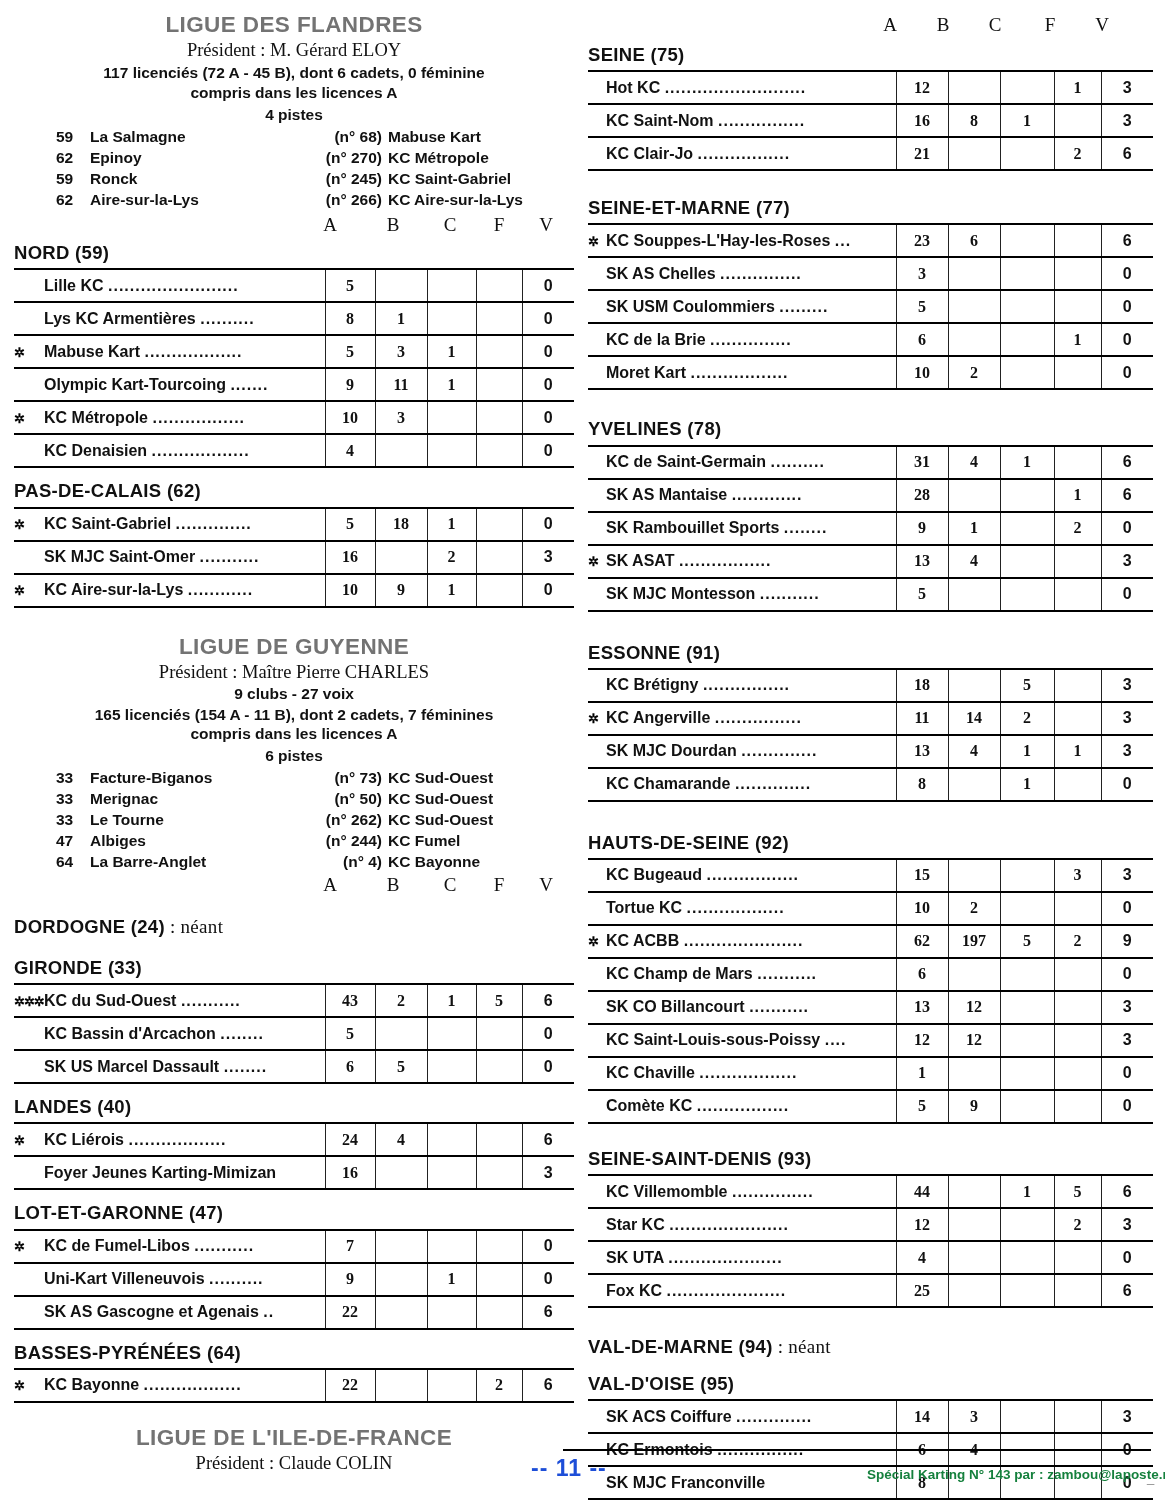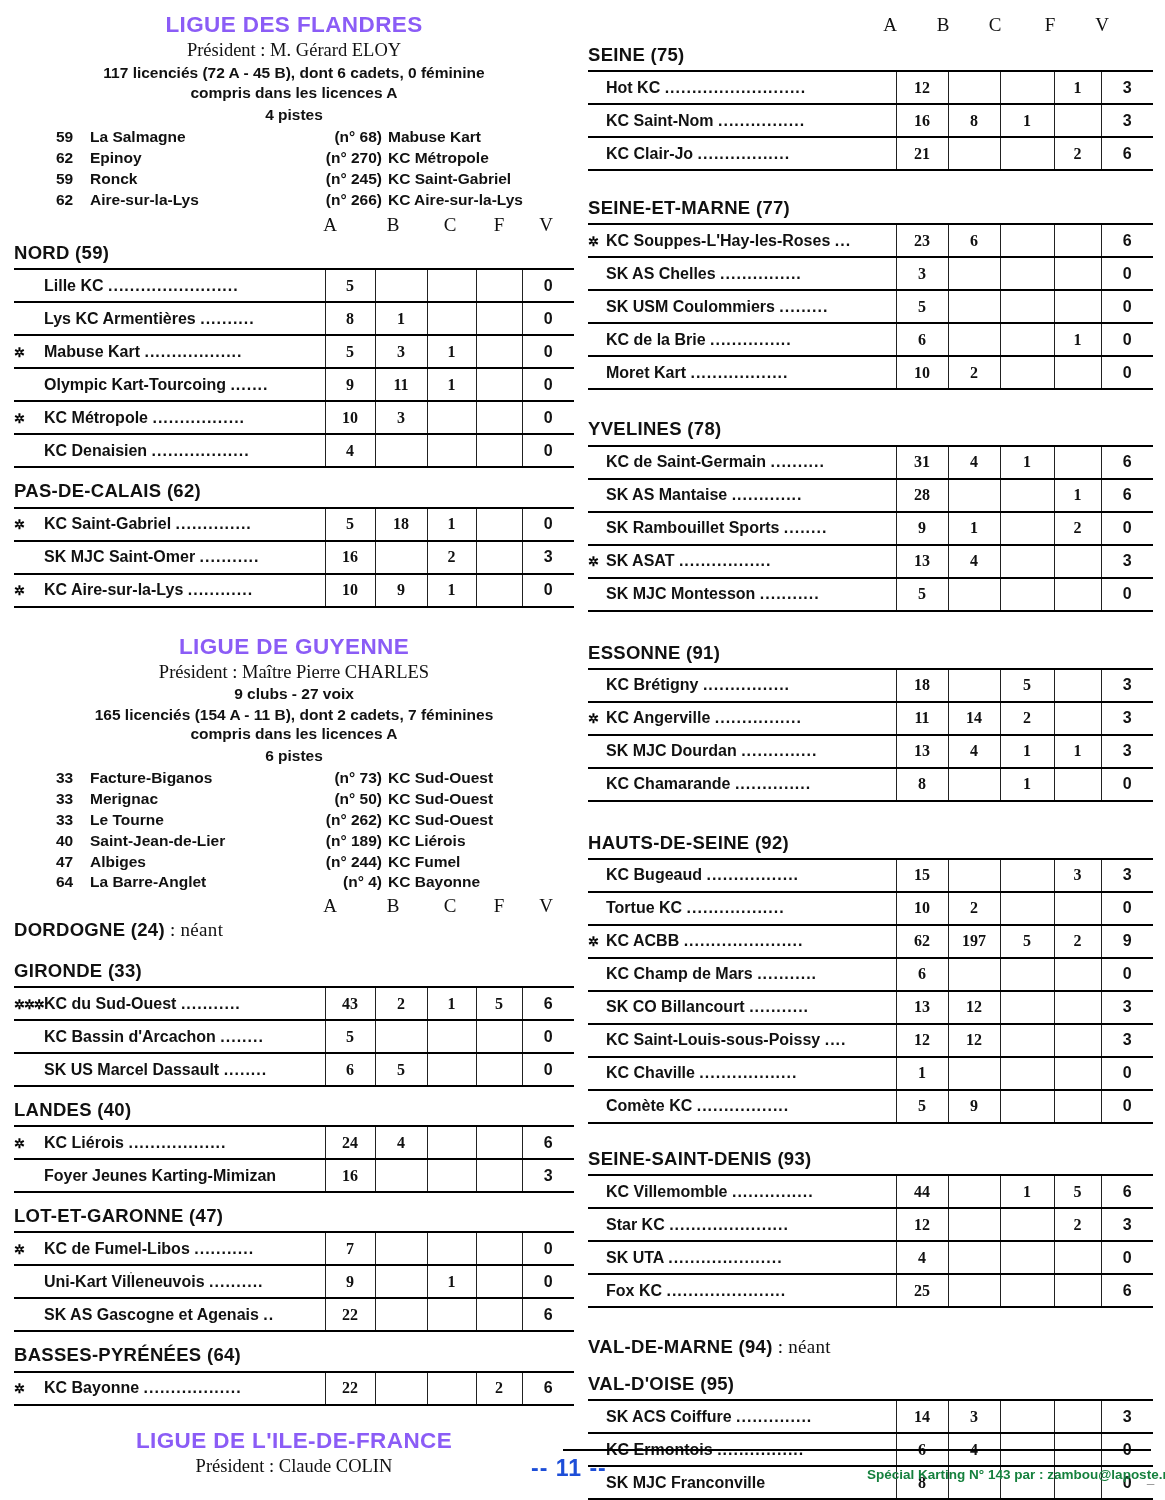--- a/index.html
+++ b/index.html
@@ -13,21 +13,21 @@
   }
   .page{position:relative;width:1165px;height:1500px;box-sizing:border-box;}
   .col{position:absolute;top:0;}
   .col-left{left:14px;width:560px;}
   .col-right{left:588px;width:565px;}
 
   
   .league{text-align:center;margin:0 0 2px 0;}
   .league-title{
     font-weight:bold;font-size:22.5px;letter-spacing:.4px;
-    color:#8b5cf6;margin:8px 0 3px 0;line-height:1.12;
+    color:#737373;margin:8px 0 3px 0;line-height:1.12;
   }
   .league-pres{
     font-family:"Liberation Serif", serif;
     font-size:18.5px;color:#111;margin:0 0 2px 0;line-height:1.15;
   }
   .league-clubs{font-weight:bold;font-size:15.5px;margin:0 0 1px 0;line-height:1.2;}
   .league-lic{font-weight:bold;font-size:15.5px;margin:0;line-height:1.25;}
   .league-lic2{font-weight:bold;font-size:15.5px;margin:0 0 4px 0;line-height:1.25;}
 
   
@@ -289,26 +289,20 @@
           <span class="p-num">(n°  50)</span>
           <span class="p-club">KC  Sud-Ouest</span>
         </div>
         <div class="piste-row">
           <span class="p-dep">33</span>
           <span class="p-town">Le  Tourne</span>
           <span class="p-num">(n° 262)</span>
           <span class="p-club">KC  Sud-Ouest</span>
         </div>
         <div class="piste-row">
-          <span class="p-dep">40</span>
-          <span class="p-town">Saint-Jean-de-Lier</span>
-          <span class="p-num">(n° 189)</span>
-          <span class="p-club">KC  Liérois</span>
-        </div>
-        <div class="piste-row">
           <span class="p-dep">47</span>
           <span class="p-town">Albiges</span>
           <span class="p-num">(n° 244)</span>
           <span class="p-club">KC   Fumel</span>
         </div>
         <div class="piste-row">
           <span class="p-dep">64</span>
           <span class="p-town">La  Barre-Anglet</span>
           <span class="p-num">(n°   4)</span>
           <span class="p-club">KC  Bayonne</span>
@@ -316,21 +310,21 @@
       </div>
 
     <div class="colhdr" style="margin-top:2px;">
       <span style="left:296px;width:40px;">A</span>
       <span style="left:359px;width:40px;">B</span>
       <span style="left:416px;width:40px;">C</span>
       <span style="left:465px;width:40px;">F</span>
       <span style="left:512px;width:40px;">V</span>
     </div>
 
-    <div class="dept" style="margin-top:2px;">
+    <div class="dept" style="margin-top:20px;">
       <span>DORDOGNE (24)</span><span class="neant"> : néant</span>
     </div>
 
     <div class="dept" style="margin-top:18px;">GIRONDE (33)</div>
     <table class="clubs" id="t-gironde">
       <colgroup>
           <col style="width:30px">
           <col>
           <col style="width:50px">
           <col style="width:52px">

